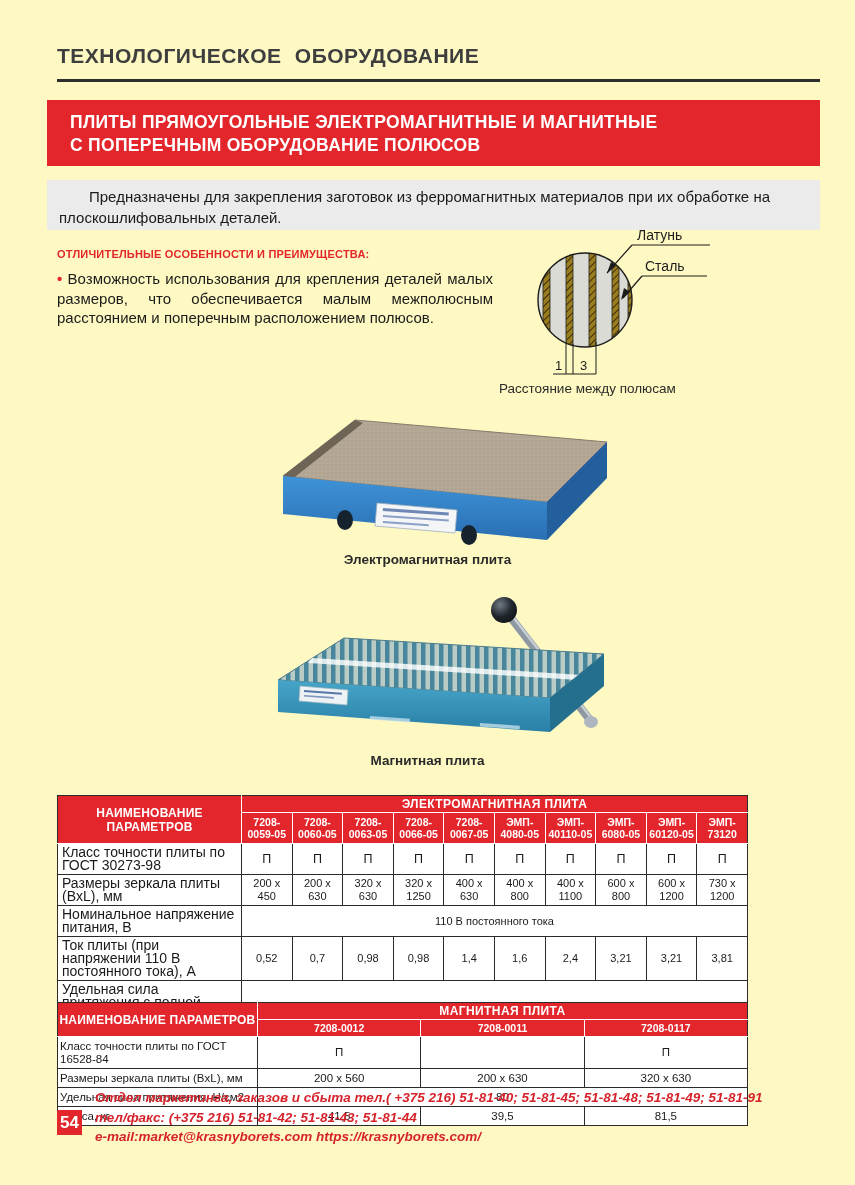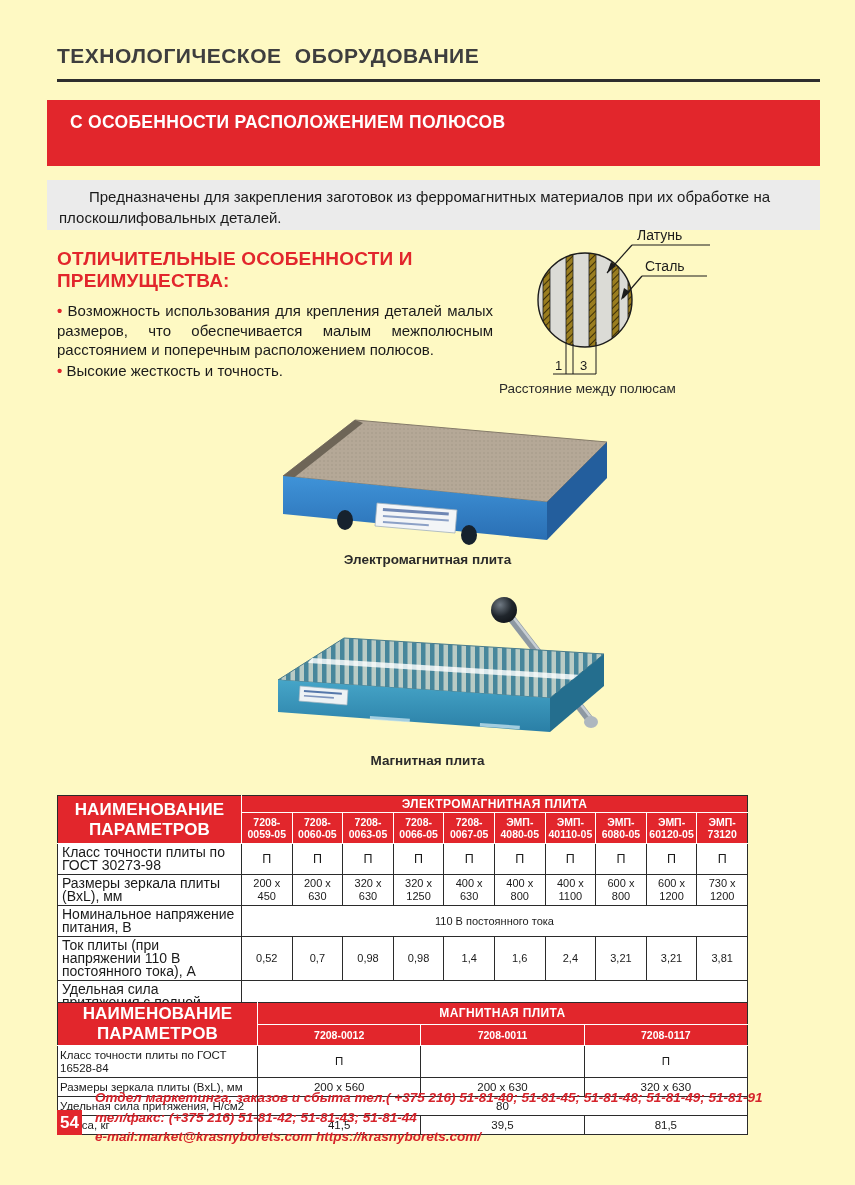--- a/index.html
+++ b/index.html
@@ -14,21 +14,21 @@
   .hdr-rule{position:absolute;left:57px;top:79px;width:763px;height:3px;background:#2e2e2e;}
   
   .banner{position:absolute;left:47px;top:100px;width:773px;height:66px;background:var(--red);
     color:#fff;font-weight:bold;font-size:17.5px;line-height:23px;padding-top:11px;
     padding-left:23px;box-sizing:border-box;letter-spacing:.3px;}
   
   .descbox{position:absolute;left:47px;top:180px;width:773px;height:50px;background:#ebebeb;}
   .descbox p{margin:6px 12px 0 12px;font-size:15px;line-height:21px;text-indent:30px;}
   
   .features{position:absolute;left:57px;top:248px;width:448px;}
-  .features h2{margin:0;font-size:19px;font-weight:bold;color:var(--red);letter-spacing:.2px;}
+  .features h2{margin:0;font-size:11px;font-weight:bold;color:var(--red);letter-spacing:.2px;}
   .features ul{margin:9px 0 0 0;padding:0;list-style:none;font-size:15px;line-height:19.5px;
     text-align:justify;}
   .features li{margin:0 12px 1px 0;}
   .features li::before{content:"• ";color:var(--red);font-weight:bold;}
   
   .diagram{position:absolute;left:495px;top:220px;}
   .fig-electro{position:absolute;left:255px;top:404px;}
   .fig-magnet{position:absolute;left:250px;top:592px;}
   .fig-caption{position:absolute;left:0;width:855px;text-align:center;font-size:13.5px;
     font-weight:bold;color:#2a2a2a;}
@@ -37,21 +37,21 @@
   
   table{border-collapse:collapse;table-layout:fixed;background:#fff;}
   .tbl{position:absolute;left:57px;}
   #t1{top:795px;width:691px;}
   #t2{top:1002px;width:691px;}
   th,td{border:1px solid #2b2b2b;overflow:hidden;}
   thead th{background:var(--red);color:#fff;font-weight:bold;border:1px solid #fff;
     border-top:1px solid #2b2b2b;}
   thead th:first-child{border-left:1px solid #2b2b2b;}
   thead th:last-child{border-right:1px solid #2b2b2b;}
-  th.param{font-size:17px;letter-spacing:.2px;}
+  th.param{font-size:12px;letter-spacing:.2px;}
   th.group{font-size:12px;letter-spacing:.4px;}
   th.model{font-size:10.5px;white-space:pre-line;line-height:12px;padding:3px 0;}
   tbody td{font-size:11px;text-align:center;padding:2px 1px;line-height:13px;}
   tbody td.label{text-align:left;padding:2px 4px;font-size:14px;}
   #t1 tbody td.pcls{font-size:12.5px;}
   #t2 thead th.model{padding:2px 0;}
   #t2 tbody td{font-size:11.5px;padding:2.5px 2px;}
   
   .footer{position:absolute;left:95px;top:1088px;width:720px;color:#d6232b;font-weight:bold;
     font-style:italic;font-size:13.5px;line-height:19.5px;}
@@ -61,32 +61,32 @@
 </style>
 </head>
 <body>
 
 <div class="page">
 
   <div class="hdr-title">ТЕХНОЛОГИЧЕСКОЕ ОБОРУДОВАНИЕ</div>
   <div class="hdr-rule"></div>
 
   <div class="banner">
-    <div>С ОСОБЕННОСТИ РАСПОЛОЖЕНИЕМ ПОЛЮСОВ</div>
+    <div>ПЛИТЫ ПРЯМОУГОЛЬНЫЕ ЭЛЕКТРОМАГНИТНЫЕ И МАГНИТНЫЕ</div>
+    <div>С ПОПЕРЕЧНЫМ ОБОРУДОВАНИЕ ПОЛЮСОВ</div>
   </div>
 
   <div class="descbox">
     <p>Предназначены для закрепления заготовок из ферромагнитных материалов при их обработке на плоскошлифовальных деталей.</p>
   </div>
 
   <div class="features">
     <h2>ОТЛИЧИТЕЛЬНЫЕ ОСОБЕННОСТИ И ПРЕИМУЩЕСТВА:</h2>
     <ul>
       <li>Возможность использования для крепления деталей малых размеров, что обеспечивается малым межполюсным расстоянием и поперечным расположением полюсов.</li>
-      <li>Высокие жесткость и точность.</li>
     </ul>
   </div>
 
   <div class="diagram">
     <svg width="305" height="180" viewBox="0 0 305 180">
       <defs>
         <pattern id="hatch" width="5" height="5" patternUnits="userSpaceOnUse" patternTransform="rotate(45)">
           <rect width="5" height="5" fill="#9a7d1f"></rect>
           <line x1="0" y1="0" x2="0" y2="5" stroke="#3c2f07" stroke-width="2"></line>
         </pattern>

